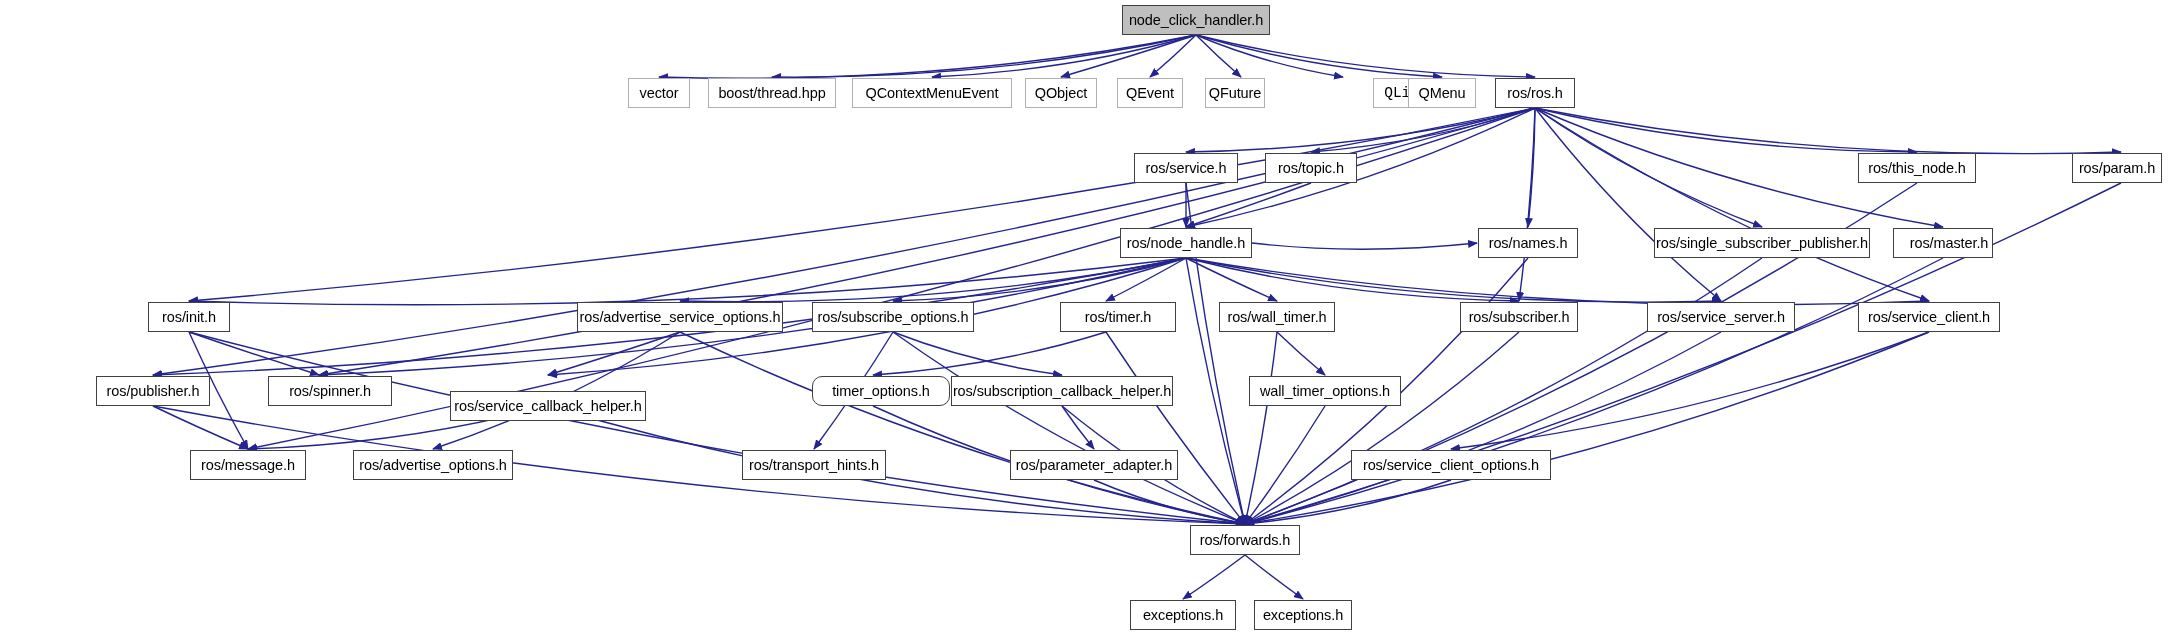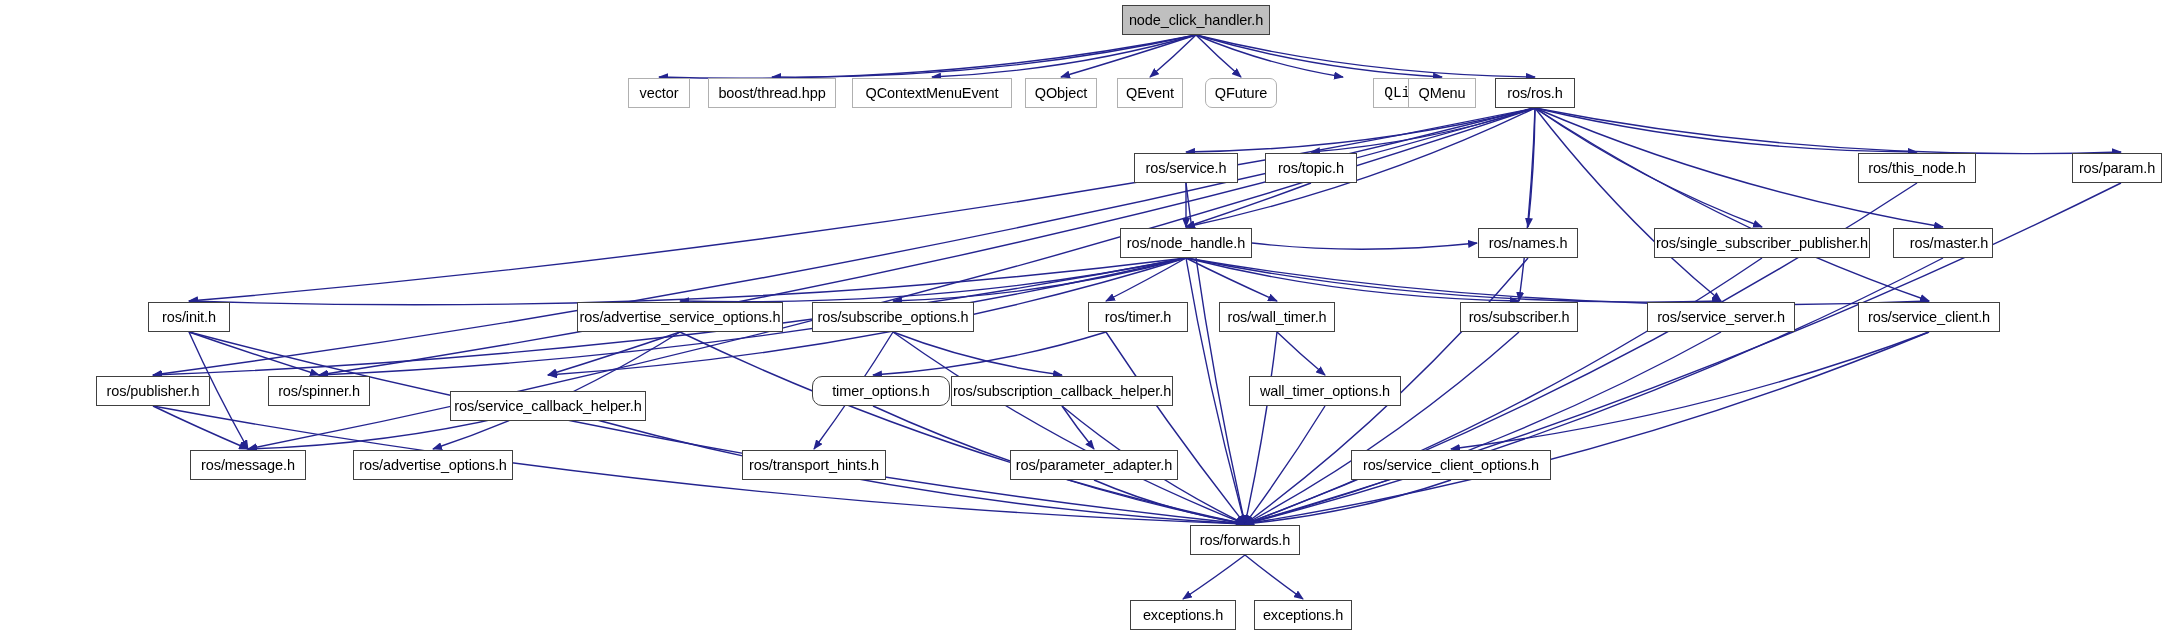--- a/index.html
+++ b/index.html
@@ -155,21 +155,21 @@
       </div>
       <div class="gnode qt" style="left: 852px; top: 78px; width: 160px;">
         <span>QContextMenuEvent</span>
       </div>
       <div class="gnode qt" style="left: 1025px; top: 78px; width: 72px;">
         <span>QObject</span>
       </div>
       <div class="gnode qt" style="left: 1117px; top: 78px; width: 66px;">
         <span>QEvent</span>
       </div>
-      <div class="gnode qt" style="left: 1205px; top: 78px; width: 72px; border-radius: 7px;">
+      <div class="gnode qt" style="left: 1205px; top: 78px; width: 60px;">
         <span>QFuture</span>
       </div>
       <div class="gnode qt" style="left: 1373px; top: 78px; width: 100px; font-family: Liberation Mono, monospace;">
         <span>QListView</span>
       </div>
       <div class="gnode qt" style="left: 1408px; top: 78px; width: 68px;">
         <span>QMenu</span>
       </div>
       <div class="gnode strong" style="left: 1495px; top: 78px; width: 80px;">
         <span>ros/ros.h</span>
@@ -200,39 +200,39 @@
       </div>
       <div class="gnode strong" style="left: 148px; top: 302px; width: 82px;">
         <span>ros/init.h</span>
       </div>
       <div class="gnode strong" style="left: 577px; top: 302px; width: 206px;">
         <span>ros/advertise_service_options.h</span>
       </div>
       <div class="gnode strong" style="left: 812px; top: 302px; width: 162px;">
         <span>ros/subscribe_options.h</span>
       </div>
-      <div class="gnode strong" style="left: 1060px; top: 302px; width: 100px; margin-left: 28px;">
+      <div class="gnode strong" style="left: 1060px; top: 302px; width: 116px;">
         <span>ros/timer.h</span>
       </div>
       <div class="gnode strong" style="left: 1219px; top: 302px; width: 116px;">
         <span>ros/wall_timer.h</span>
       </div>
       <div class="gnode strong" style="left: 1460px; top: 302px; width: 118px;">
         <span>ros/subscriber.h</span>
       </div>
       <div class="gnode strong" style="left: 1647px; top: 302px; width: 148px;">
         <span>ros/service_server.h</span>
       </div>
       <div class="gnode strong" style="left: 1858px; top: 302px; width: 142px;">
         <span>ros/service_client.h</span>
       </div>
       <div class="gnode strong" style="left: 96px; top: 376px; width: 114px;">
         <span>ros/publisher.h</span>
       </div>
-      <div class="gnode strong" style="left: 268px; top: 376px; width: 102px;">
+      <div class="gnode strong" style="left: 268px; top: 376px; width: 124px;">
         <span>ros/spinner.h</span>
       </div>
       <div class="gnode strong" style="left: 450px; top: 376px; width: 196px; margin-top: 15px;">
         <span>ros/service_callback_helper.h</span>
       </div>
       <div class="gnode strong" style="left: 812px; top: 376px; width: 138px; border-radius: 10px;">
         <span>timer_options.h</span>
       </div>
       <div class="gnode strong" style="left: 951px; top: 376px; width: 222px;">
         <span>ros/subscription_callback_helper.h</span>

